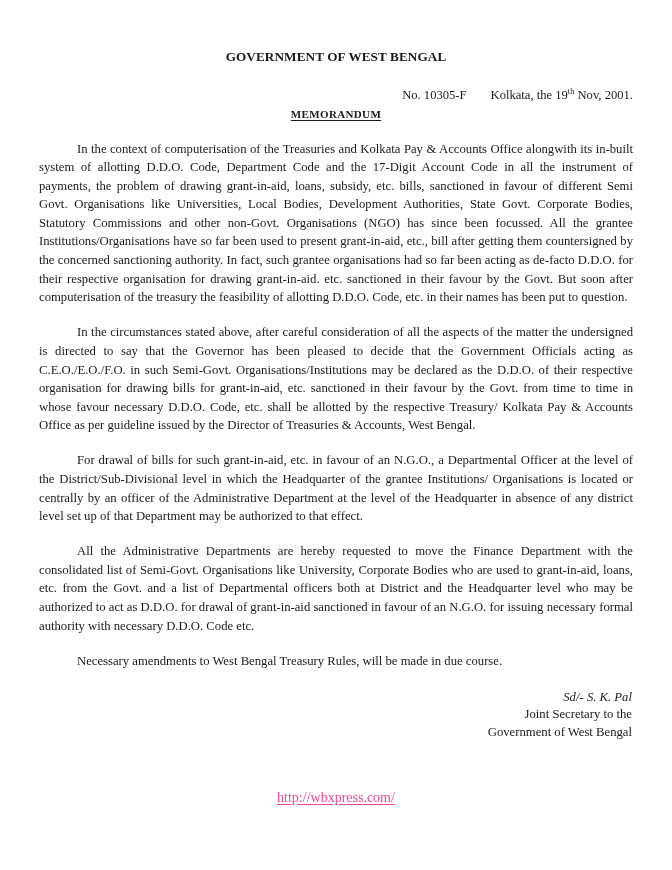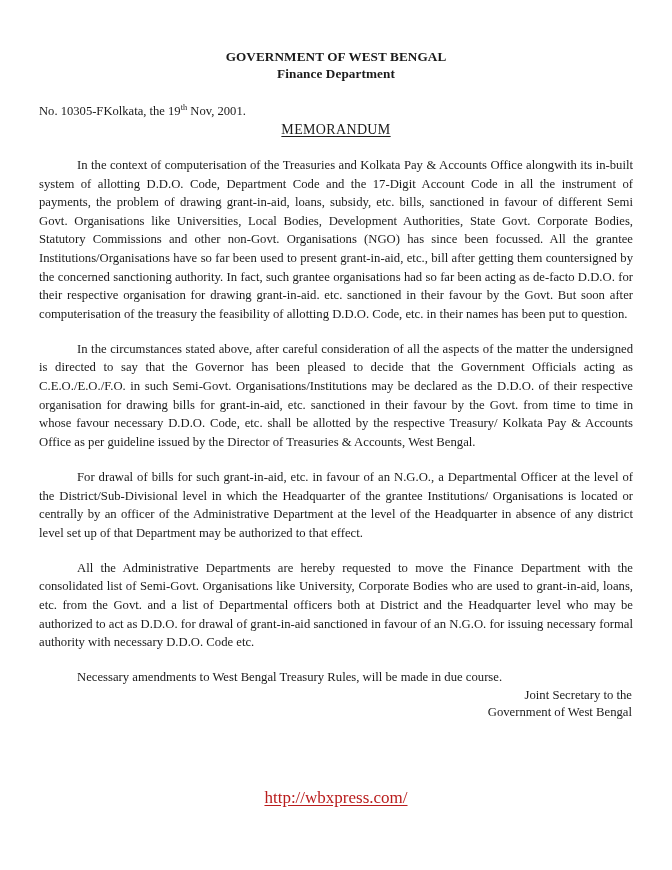--- a/index.html
+++ b/index.html
@@ -35,62 +35,62 @@
   .letterhead .lh-line {
     font-weight: bold;
     font-size: 13.2px;
     line-height: 16.5px;
     letter-spacing: 0.1px;
   }
 
   
   .refrow {
     display: flex;
-    justify-content: flex-start;
+    justify-content: flex-end;
     align-items: baseline;
     margin-top: 21px;
     font-size: 12.6px;
     line-height: 16px;
   }
   .refrow .memo-no { white-space: nowrap; }
-  .refrow .memo-date { white-space: nowrap; }
+  .refrow .memo-date { white-space: nowrap; margin-left: 24px; }
   .refrow .memo-date sup {
     font-size: 8.4px;
     vertical-align: super;
     line-height: 0;
   }
 
   
   .memo-title-wrap {
     text-align: center;
     margin-top: 1px;
   }
   .memo-title {
     display: inline-block;
-    font-weight: normal;
-    font-size: 14px;
+    font-weight: bold;
+    font-size: 11px;
     letter-spacing: 0.35px;
     text-decoration: underline;
     text-underline-offset: 2px;
   }
 
   
   .body-block {
     margin-top: 18px;
   }
   p.para {
     margin: 0 0 16.5px 0;
     font-size: 12.7px;
     line-height: 18.6px;
     text-align: justify;
     text-indent: 38px;
     hyphens: none;
     font-family: Liberation Serif, serif;
   }
-  p.para:last-child { margin-bottom: 0; }
+  p.para:last-child { margin-bottom: 16px; }
 
   
   .sign-name {
     margin-top: 19px;
     text-align: right;
     font-style: italic;
     font-size: 12.7px;
     line-height: 17px;
     padding-right: 1px;
   }
@@ -103,53 +103,53 @@
 
   
   .footer {
     position: absolute;
     left: 0;
     right: 0;
     top: 788px;
     text-align: center;
   }
   .footer a.wbx-link {
-    font-size: 17px;
-    color: #b91c1c;
+    font-size: 14px;
+    color: #ec4899;
     text-decoration: underline;
     text-underline-offset: 2px;
   }
 </style>
 </head>
 <body>
 
 <div class="page">
 
   <div class="letterhead">
     <div class="lh-line">GOVERNMENT OF WEST BENGAL</div>
-    <div class="lh-line">Finance Department</div>
   </div>
 
   <div class="refrow">
     <div class="memo-no">No. 10305-F</div>
     <div class="memo-date"><span>Kolkata, the 19</span><sup>th</sup><span> Nov, 2001.</span></div>
   </div>
 
   <div class="memo-title-wrap">
     <span class="memo-title">MEMORANDUM</span>
   </div>
 
   <div class="body-block">
     <p class="para">In the context of computerisation of the Treasuries and Kolkata Pay &amp; Accounts Office alongwith its in-built system of allotting D.D.O. Code, Department Code and the 17-Digit Account Code in all the instrument of payments, the problem of drawing grant-in-aid, loans, subsidy, etc. bills, sanctioned in favour of different Semi Govt. Organisations like Universities, Local Bodies, Development Authorities, State Govt. Corporate Bodies, Statutory Commissions and other non-Govt. Organisations (NGO) has since been focussed. All the grantee Institutions/Organisations have so far been used to present grant-in-aid, etc., bill after getting them countersigned by the concerned sanctioning authority. In fact, such grantee organisations had so far been acting as de-facto D.D.O. for their respective organisation for drawing grant-in-aid. etc. sanctioned in their favour by the Govt. But soon after computerisation of the treasury the feasibility of allotting D.D.O. Code, etc. in their names has been put to question.</p>
     <p class="para">In the circumstances stated above, after careful consideration of all the aspects of the matter the undersigned is directed to say that the Governor has been pleased to decide that the Government Officials acting as C.E.O./E.O./F.O. in such Semi-Govt. Organisations/Institutions may be declared as the D.D.O. of their respective organisation for drawing bills for grant-in-aid, etc. sanctioned in their favour by the Govt. from time to time in whose favour necessary D.D.O. Code, etc. shall be allotted by the respective Treasury/ Kolkata Pay &amp; Accounts Office as per guideline issued by the Director of Treasuries &amp; Accounts, West Bengal.</p>
     <p class="para">For drawal of bills for such grant-in-aid, etc. in favour of an N.G.O., a Departmental Officer at the level of the District/Sub-Divisional level in which the Headquarter of the grantee Institutions/ Organisations is located or centrally by an officer of the Administrative Department at the level of the Headquarter in absence of any district level set up of that Department may be authorized to that effect.</p>
     <p class="para">All the Administrative Departments are hereby requested to move the Finance Department with the consolidated list of Semi-Govt. Organisations like University, Corporate Bodies who are used to grant-in-aid, loans, etc. from the Govt. and a list of Departmental officers both at District and the Headquarter level who may be authorized to act as D.D.O. for drawal of grant-in-aid sanctioned in favour of an N.G.O. for issuing necessary formal authority with necessary D.D.O. Code etc.</p>
     <p class="para">Necessary amendments to West Bengal Treasury Rules, will be made in due course.</p>
   </div>
 
+  <div class="sign-name">Sd/- S. K. Pal</div>
 
   <div class="sign-desig">
     <div>Joint Secretary to the</div>
     <div>Government of West Bengal</div>
   </div>
 
 </div>
 
 <div class="footer">
   <a class="wbx-link" href="#">http://wbxpress.com/</a>

